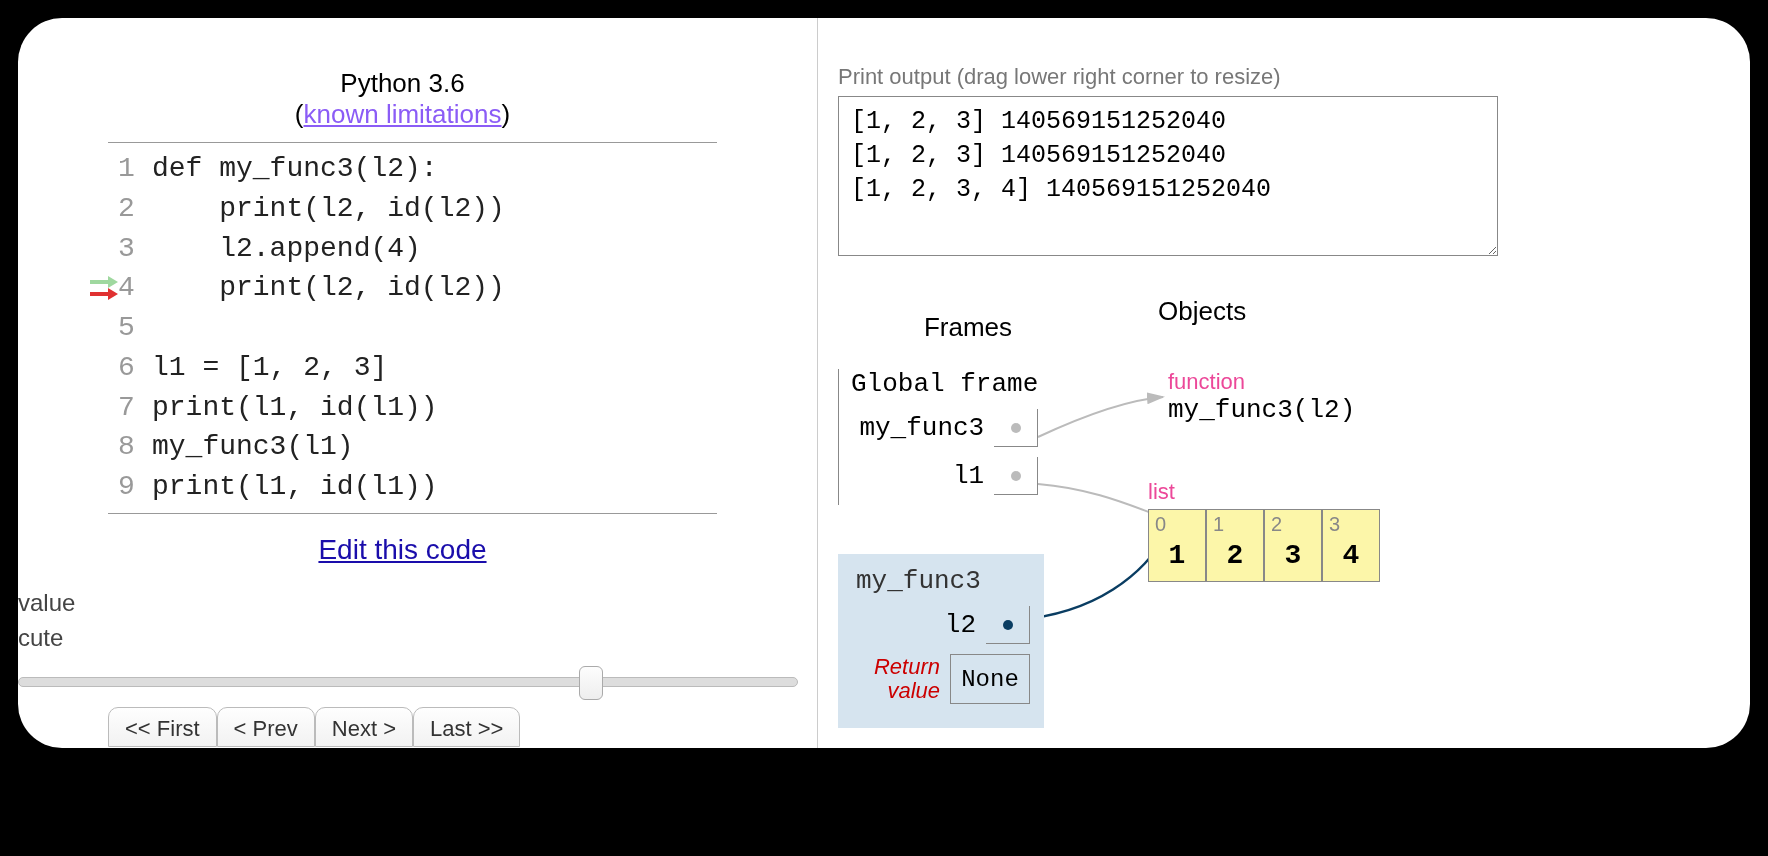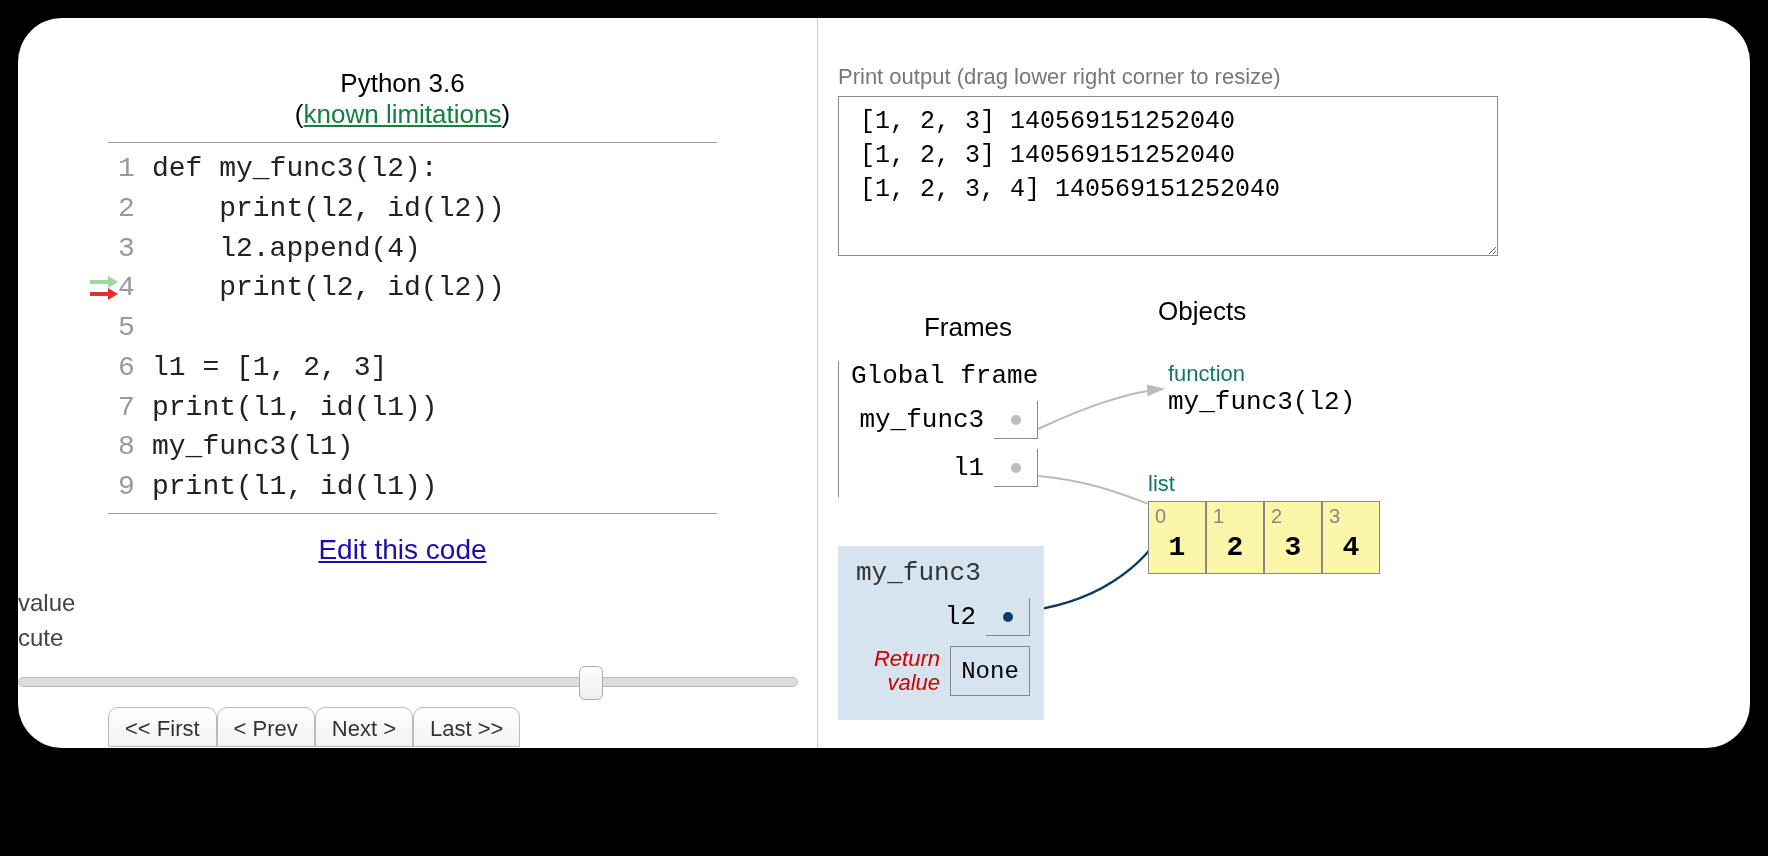--- a/index.html
+++ b/index.html
@@ -35,21 +35,21 @@
   }
   .header-block {
     text-align: center;
     font-size: 26px;
     padding-bottom: 6px;
   }
   .header-sub {
     font-size: 26px;
   }
   .limitations-link {
-    color: #15803d;
+    color: #8b5cf6;
     text-decoration: underline;
     cursor: pointer;
   }
   hr.code-rule {
     margin: 6px 70px 6px 90px;
     border: none;
     border-top: 1px solid #999;
   }
   .code-block {
     padding-left: 60px;
@@ -140,38 +140,38 @@
   }
   .output-label {
     color: #777;
     font-size: 22px;
     margin-bottom: 6px;
   }
   .output-box {
     border: 1px solid #888;
     width: 660px;
     height: 160px;
-    padding: 8px 21px;
+    padding: 8px 12px;
     font-family: "Courier New", Courier, monospace;
     font-size: 25px;
     line-height: 1.35;
     resize: both;
     overflow: auto;
     white-space: pre;
   }
   .frames-objects-header {
     display: flex;
     margin-top: 40px;
     font-size: 26px;
   }
   .frames-hdr { width: 260px; text-align: center; margin-top: 16px; }
   .objects-hdr { flex:1; text-align: left; padding-left: 60px;}
   .viz-area {
     position: relative;
-    margin-top: 18px;
+    margin-top: 26px;
     height: 380px;
   }
   .global-frame {
     position: absolute;
     left: 0;
     top: 0;
     border-left: 1px solid #888;
     padding-left: 12px;
   }
   .frame-title {
@@ -217,21 +217,21 @@
     display:flex;align-items:center;justify-content:center;
     font-family: "Courier New", Courier, monospace;
     font-size:24px;
   }
   .obj-function {
     position:absolute;
     left: 330px;
     top: 0;
     font-family: "Courier New", Courier, monospace;
   }
-  .obj-label { color:#0f766e; font-size:22px; font-family: Arial,sans-serif;}
+  .obj-label { color:#ec4899; font-size:22px; font-family: Arial,sans-serif;}
   .obj-text { font-size:26px; }
   .obj-list {
     position:absolute;
     left: 310px;
     top: 110px;
   }
   .list-table {
     display:flex;
     margin-top:4px;
   }

